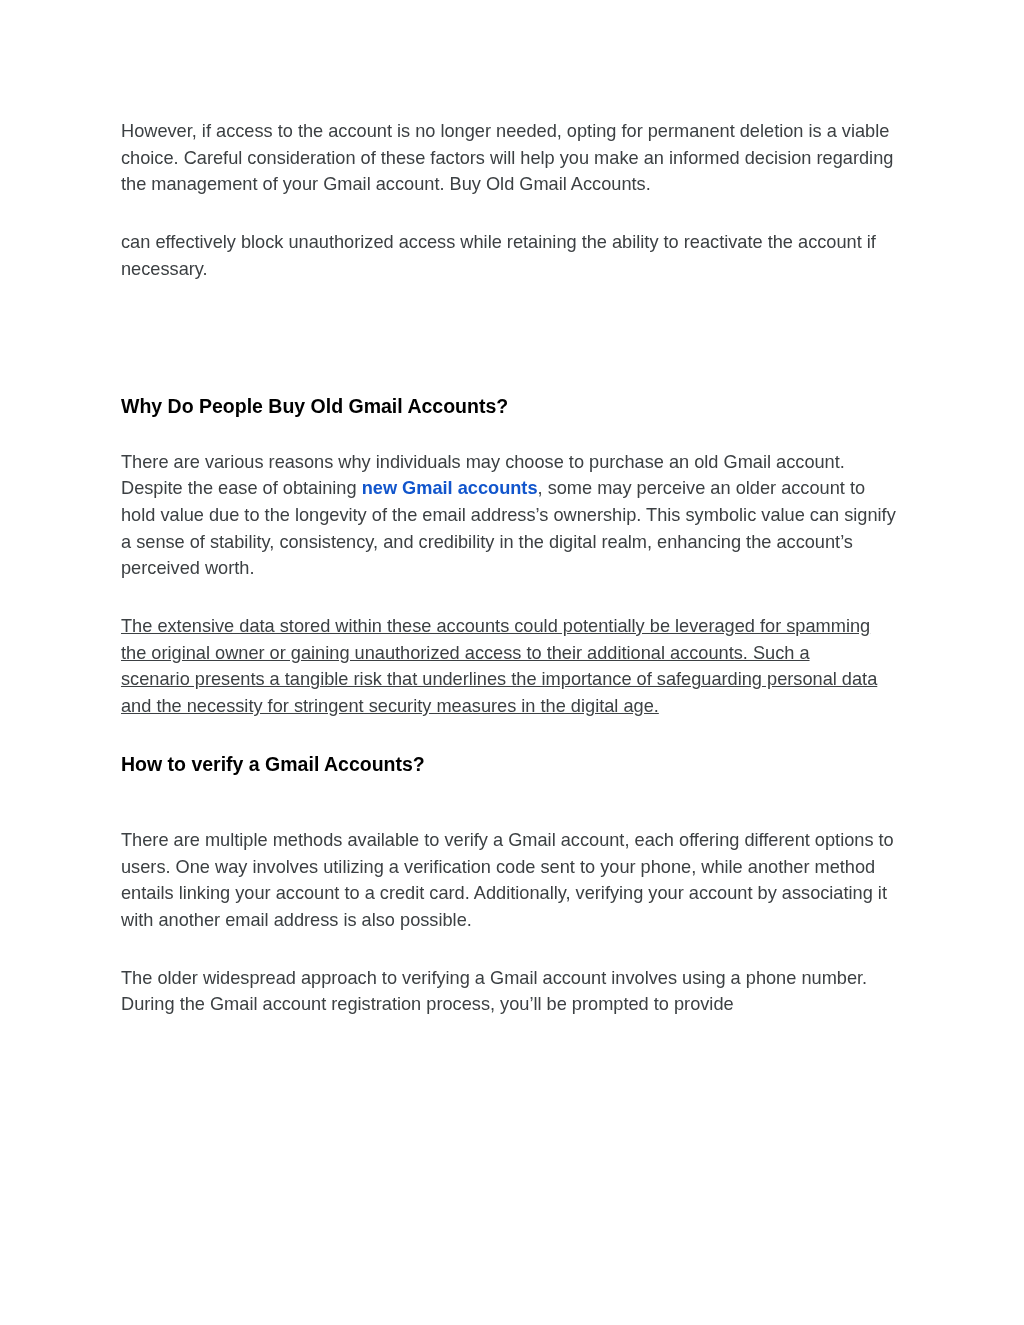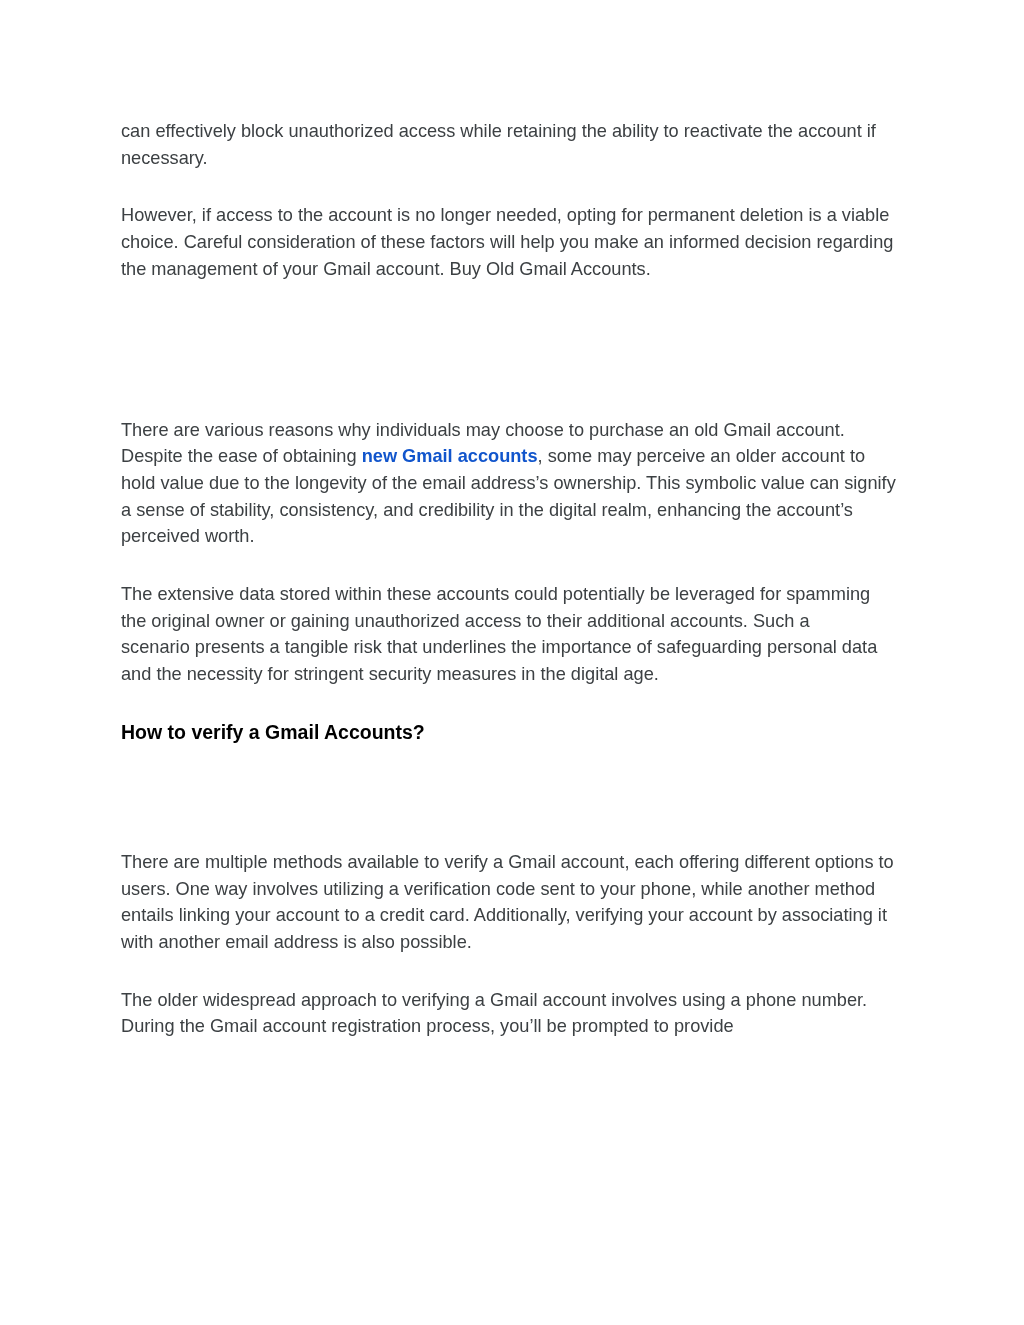--- a/index.html
+++ b/index.html
@@ -15,28 +15,29 @@
       font-family: "Liberation Sans", sans-serif;
       font-size: 19.5px; font-weight: bold; color: #000000;
       margin: 0; line-height: 26px;
     }
     a.link { color: #1155cc; font-weight: bold; text-decoration: none; }
   </style>
 </head>
 <body>
 
 <div class="page">
+  <p class="para" style="width:790px;">However, if access to the account is no longer needed, opting for permanent deletion is a viable choice. Careful consideration of these factors will help you make an informed decision regarding the management of your Gmail account. Buy Old Gmail Accounts.</p>
   <p class="para" style="width:760px;">can effectively block unauthorized access while retaining the ability to reactivate the account if necessary.</p>
-  <p class="para" style="width:790px;">However, if access to the account is no longer needed, opting for permanent deletion is a viable choice. Careful consideration of these factors will help you make an informed decision regarding the management of your Gmail account. Buy Old Gmail Accounts.</p>
 
   <div style="height:79px;"></div>
 
+  <h2 style="margin-bottom:30px;">Why Do People Buy Old Gmail Accounts?</h2>
 
   <p class="para" style="width:780px;margin-top:24px;">
     <span>There are various reasons why individuals may choose to purchase an old Gmail account. Despite the ease of obtaining </span><a class="link" href="#">new Gmail accounts</a><span>, some may perceive an older account to hold value due to the longevity of the email address’s ownership. This symbolic value can signify a sense of stability, consistency, and credibility in the digital realm, enhancing the account’s perceived worth.</span>
   </p>
-  <p class="para" style="width:760px;">The extensive data stored within these accounts could potentially be leveraged for spamming the original owner or gaining unauthorized access to their additional accounts. Such a scenario presents a tangible risk that underlines the importance of safeguarding personal data and the necessity for stringent security measures in the digital age.</p>
+  <p class="para" style="width:760px;text-decoration:underline;">The extensive data stored within these accounts could potentially be leveraged for spamming the original owner or gaining unauthorized access to their additional accounts. Such a scenario presents a tangible risk that underlines the importance of safeguarding personal data and the necessity for stringent security measures in the digital age.</p>
 
-  <h2 style="margin-top:2px;margin-bottom:104px;">How to verify a Gmail Accounts?</h2>
+  <h2 style="margin-top:2px;margin-bottom:50px;">How to verify a Gmail Accounts?</h2>
 
   <p class="para" style="width:785px;">There are multiple methods available to verify a Gmail account, each offering different options to users. One way involves utilizing a verification code sent to your phone, while another method entails linking your account to a credit card. Additionally, verifying your account by associating it with another email address is also possible.</p>
   <p class="para" style="width:770px;">The older widespread approach to verifying a Gmail account involves using a phone number. During the Gmail account registration process, you’ll be prompted to provide</p>
 </div>
 
 </body></html>

